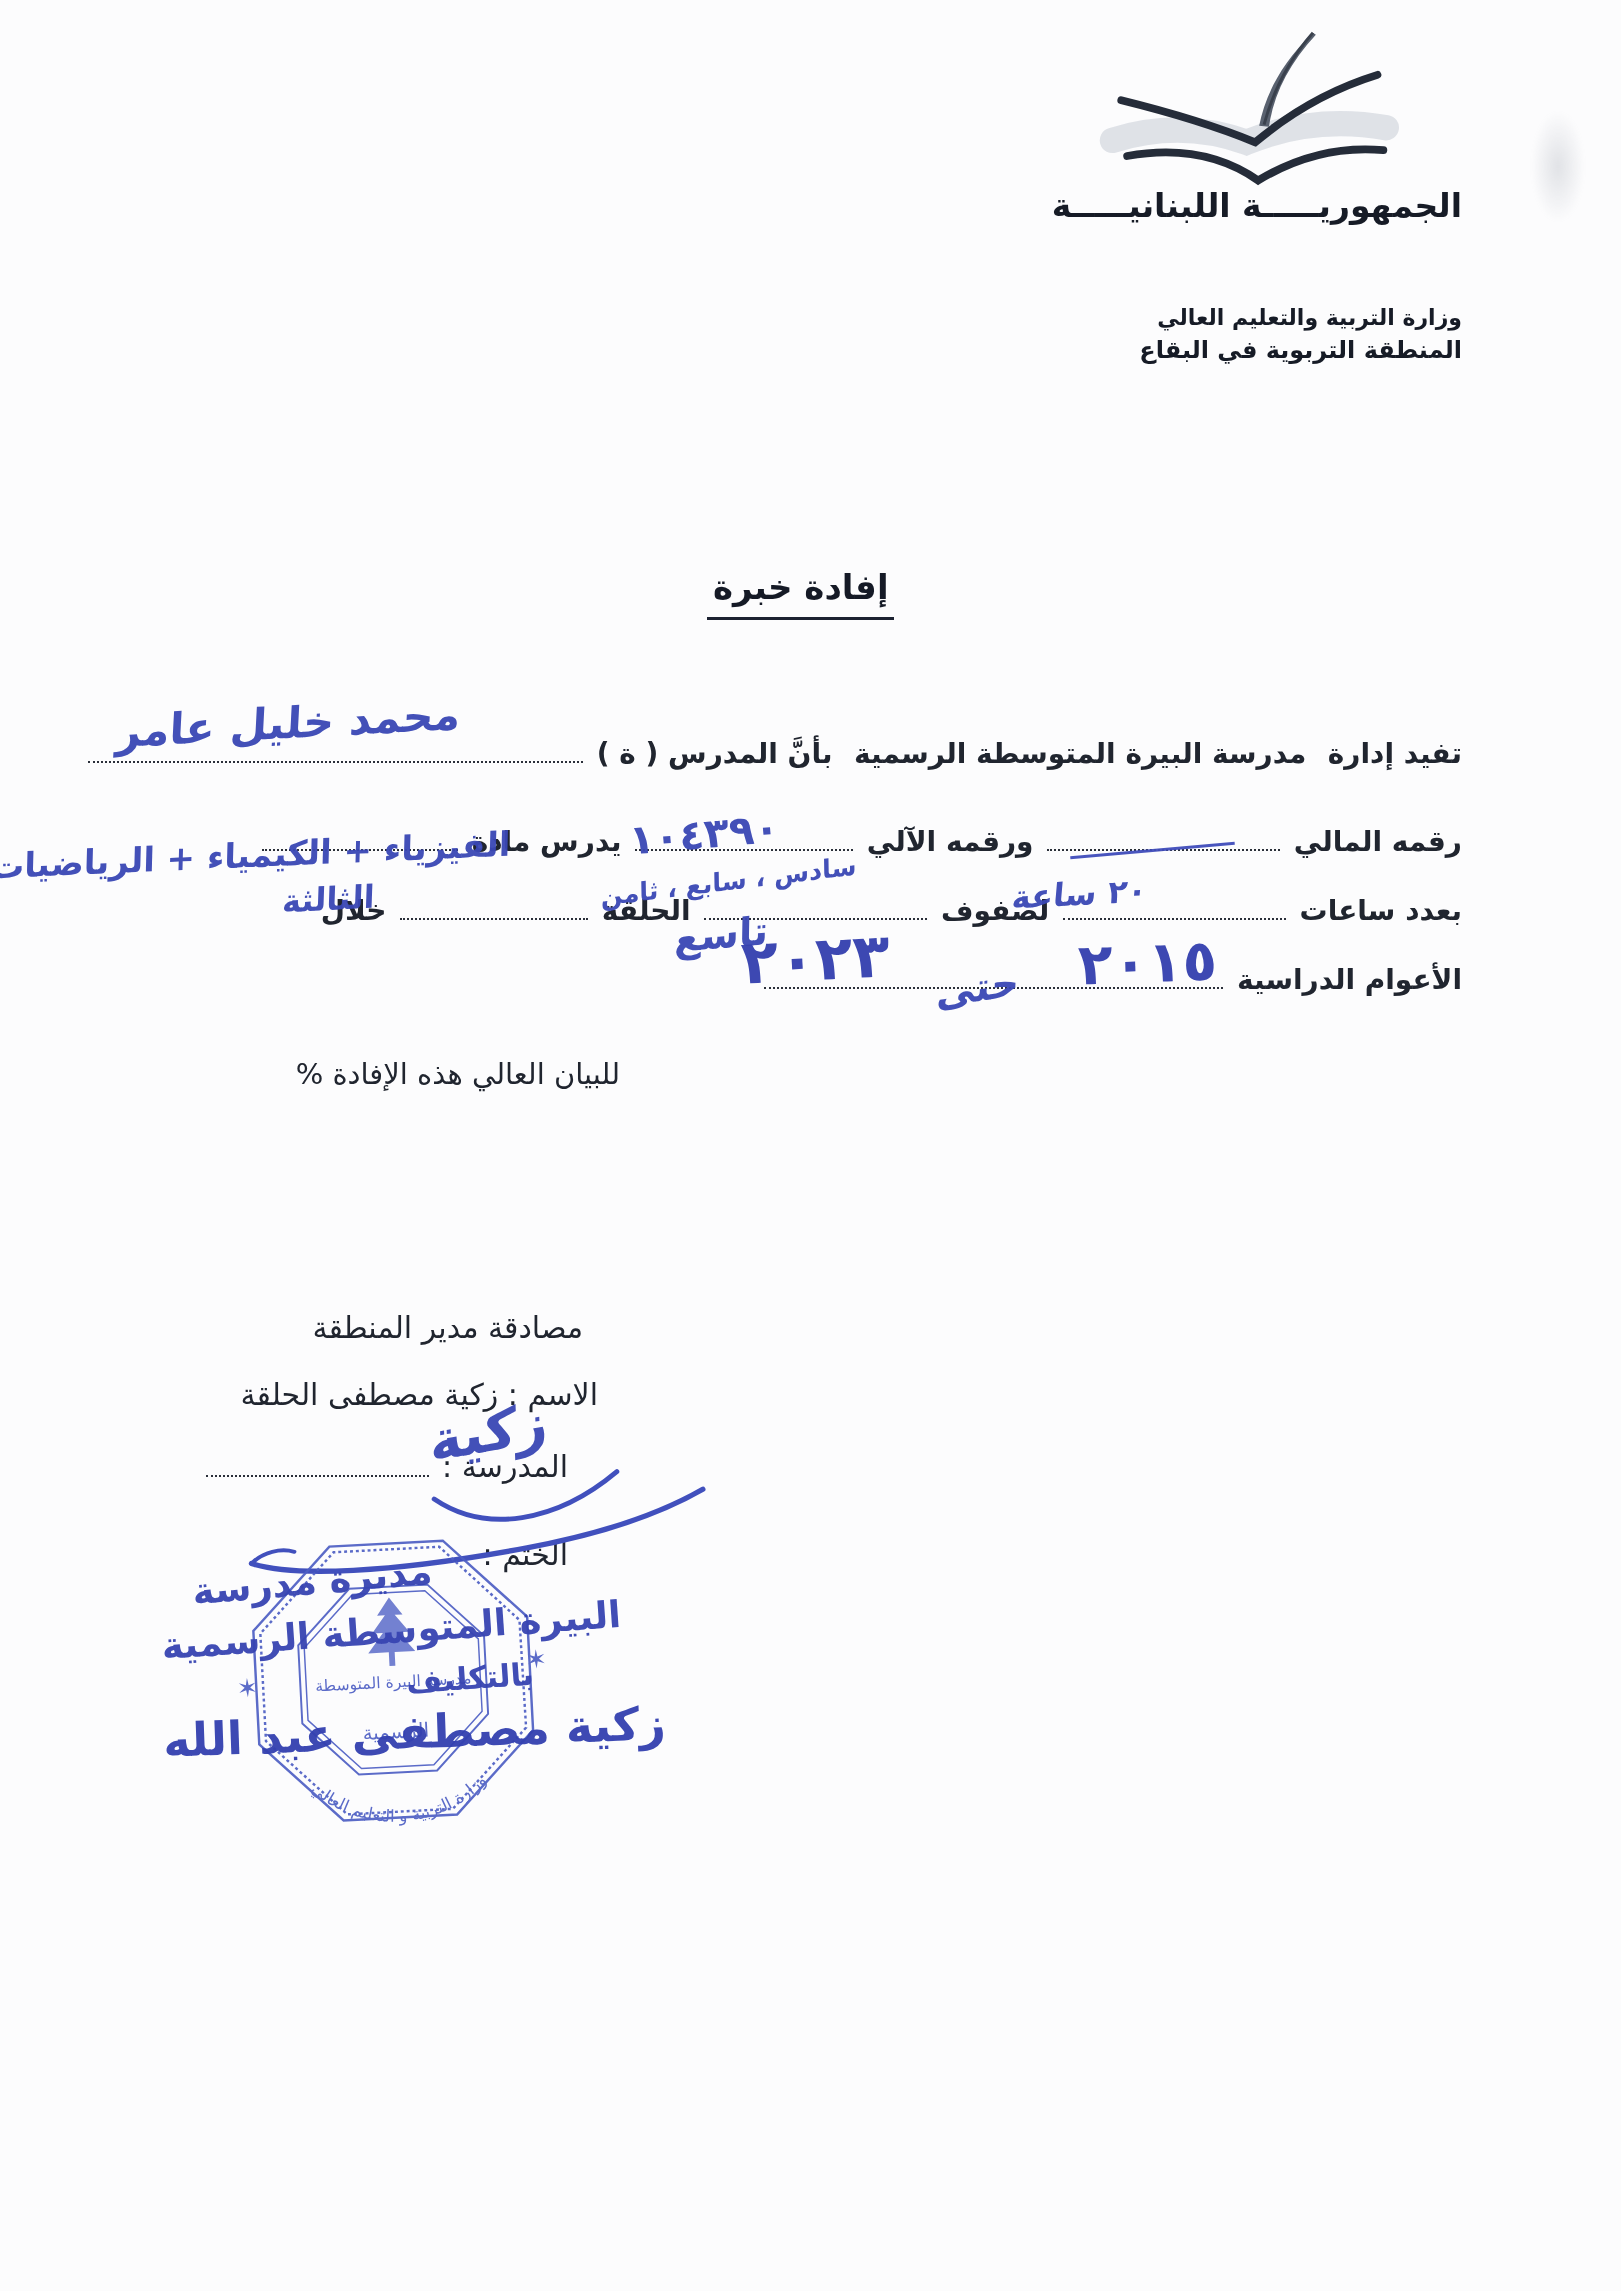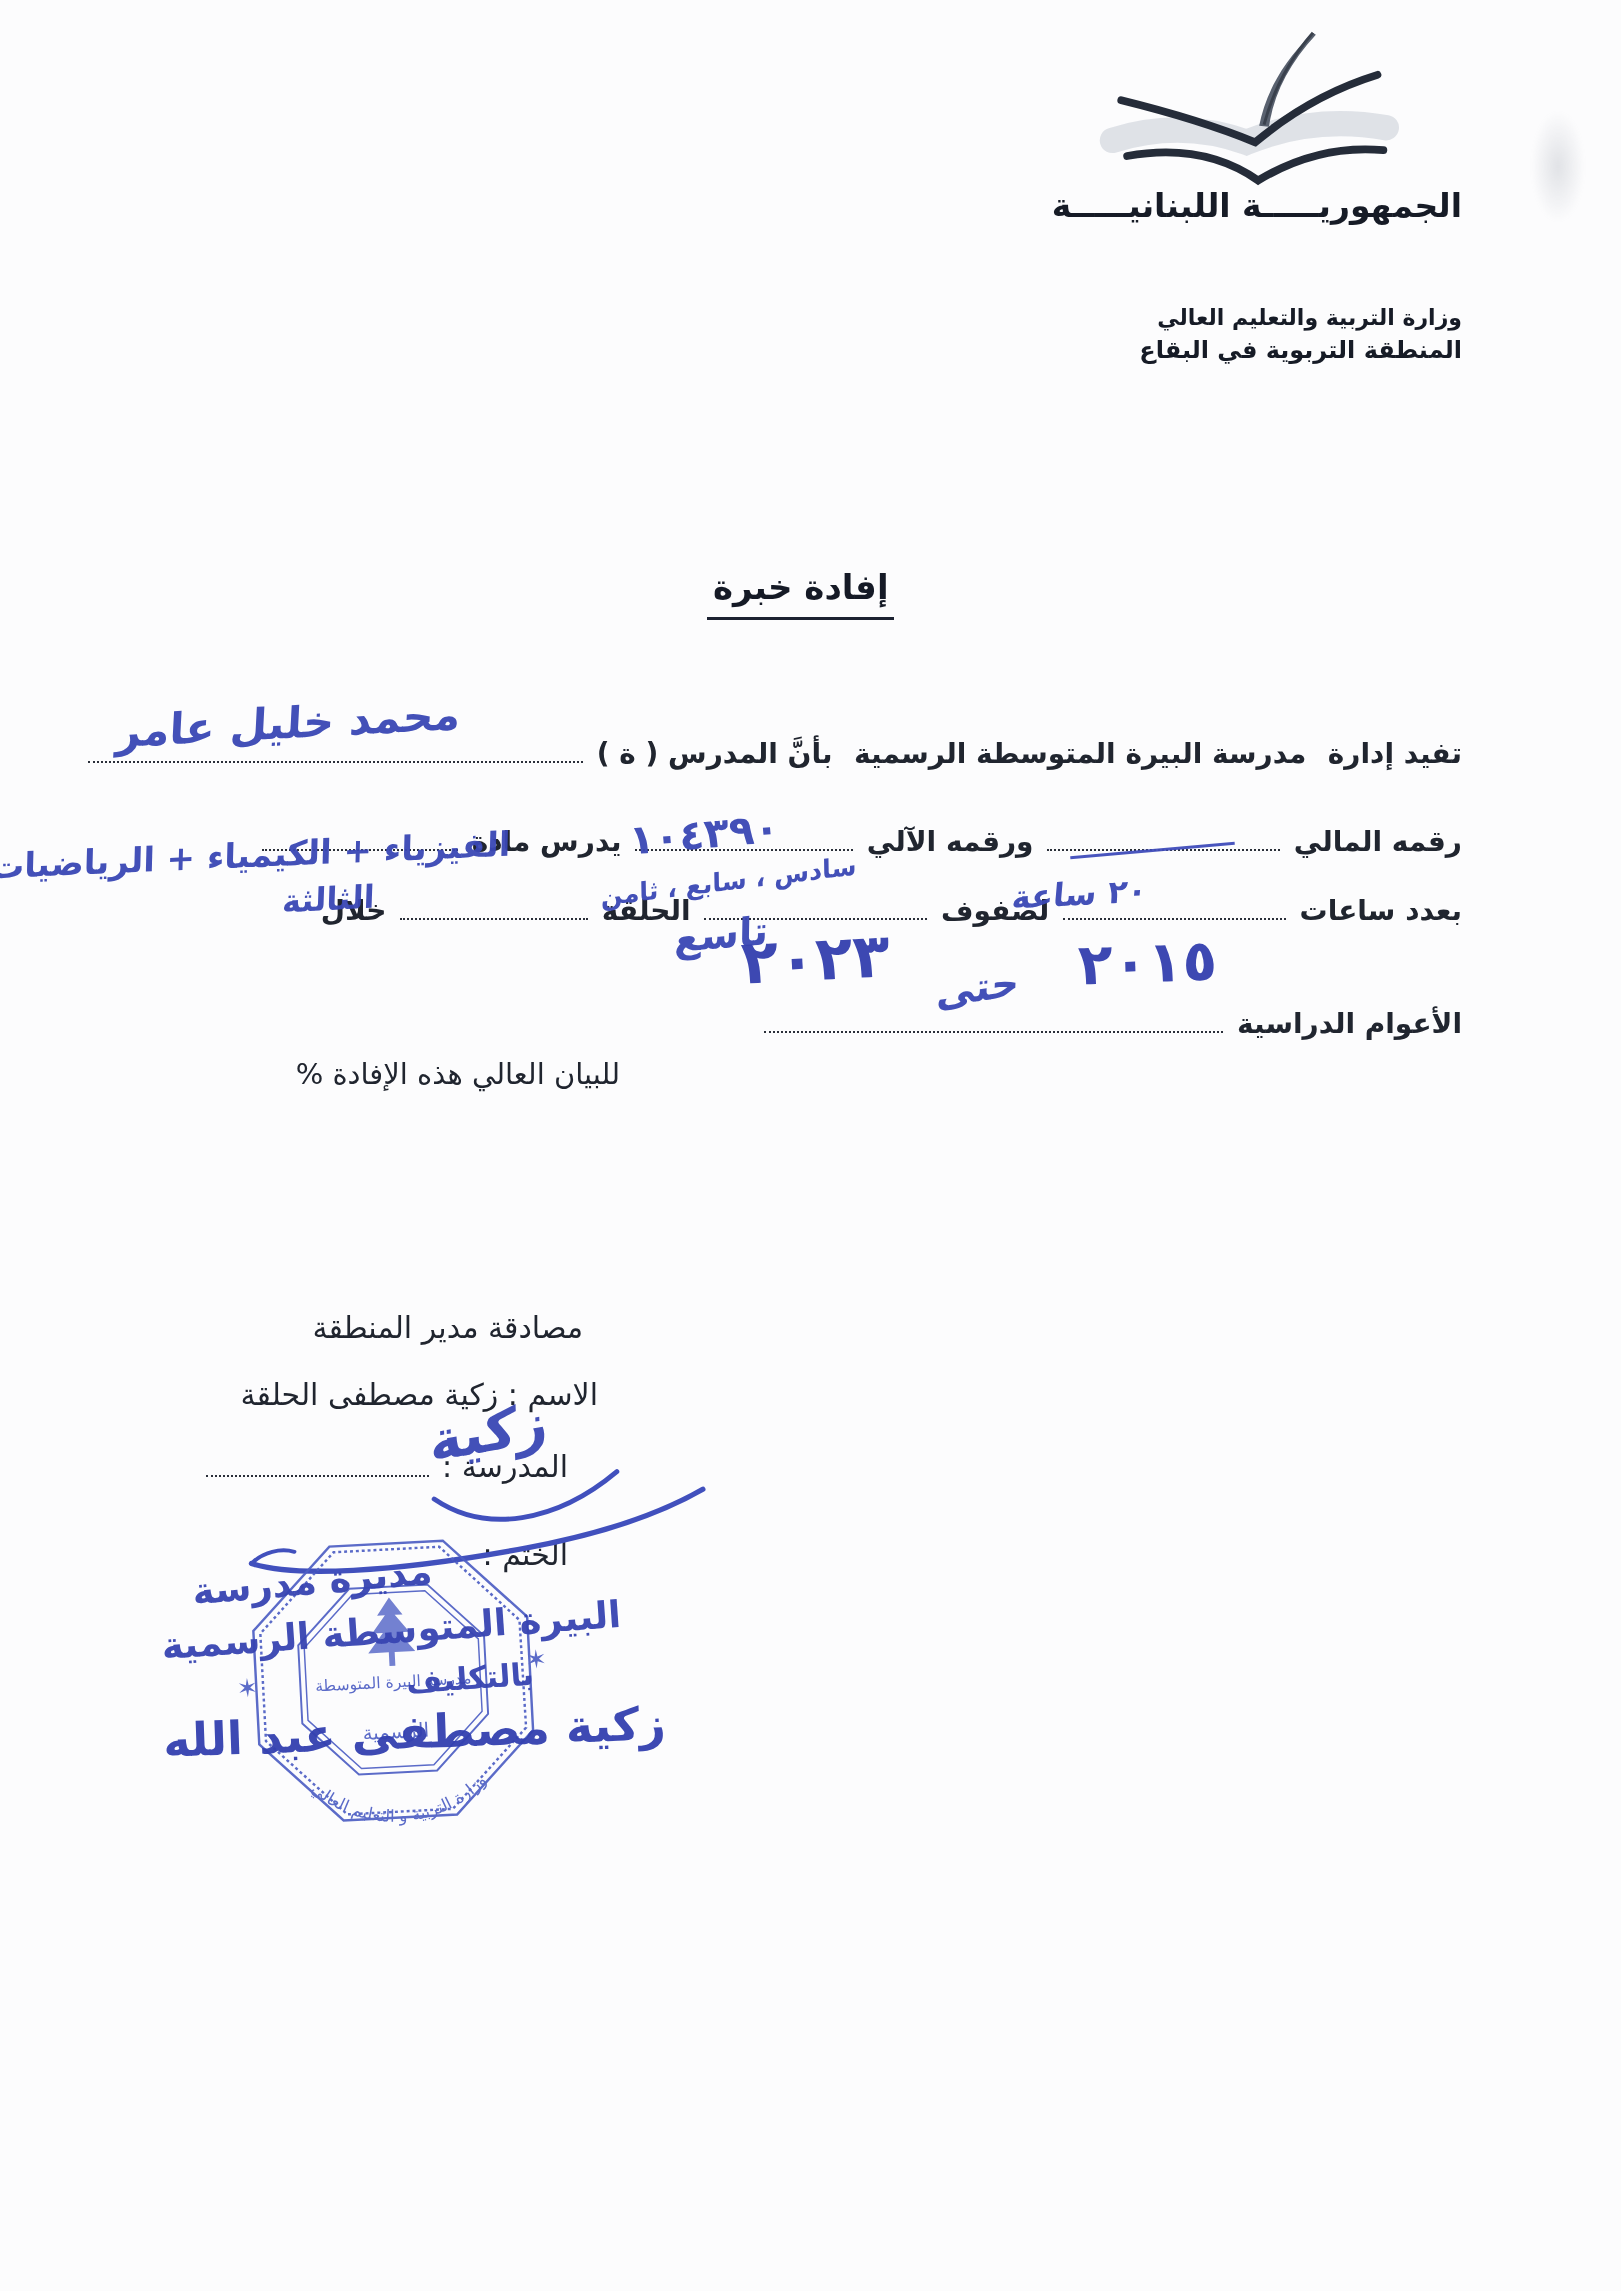--- a/index.html
+++ b/index.html
@@ -24,21 +24,21 @@
     border-bottom:3.9px solid #1c2231;padding:0 5.9px 9.8px 5.9px;}
   
   .bline{position:absolute;right:159px;direction:rtl;white-space:nowrap;
     font-size:28px;color:#20252f;font-weight:bold;}
   .bline .sp{margin:0 5.9px;}
   .dots{display:inline-block;border-bottom:2.9px dotted #2a2f39;height:2px;
     vertical-align:baseline;margin:0 3.9px;}
   .l1{top:737px;}
   .l2{top:825px;font-weight:600;}
   .l3{top:894px;font-weight:600;}
-  .l4{top:963px;font-weight:600;margin-top:44px;}
+  .l4{top:963px;font-weight:600;}
   .l5{top:1057px;right:1001px;font-weight:500;font-size:29px;}
   
   .appr{position:absolute;direction:rtl;white-space:nowrap;color:#20252f;
     font-size:30px;}
   .appr-title{top:1310px;right:1038px;}
   .appr-name{top:1377px;right:1023px;}
   .appr-sign{top:1449px;right:1053px;}
   .appr-seal{top:1537px;right:1053px;}
   
   .hw{position:absolute;direction:rtl;white-space:nowrap;color:#3a47b5;

